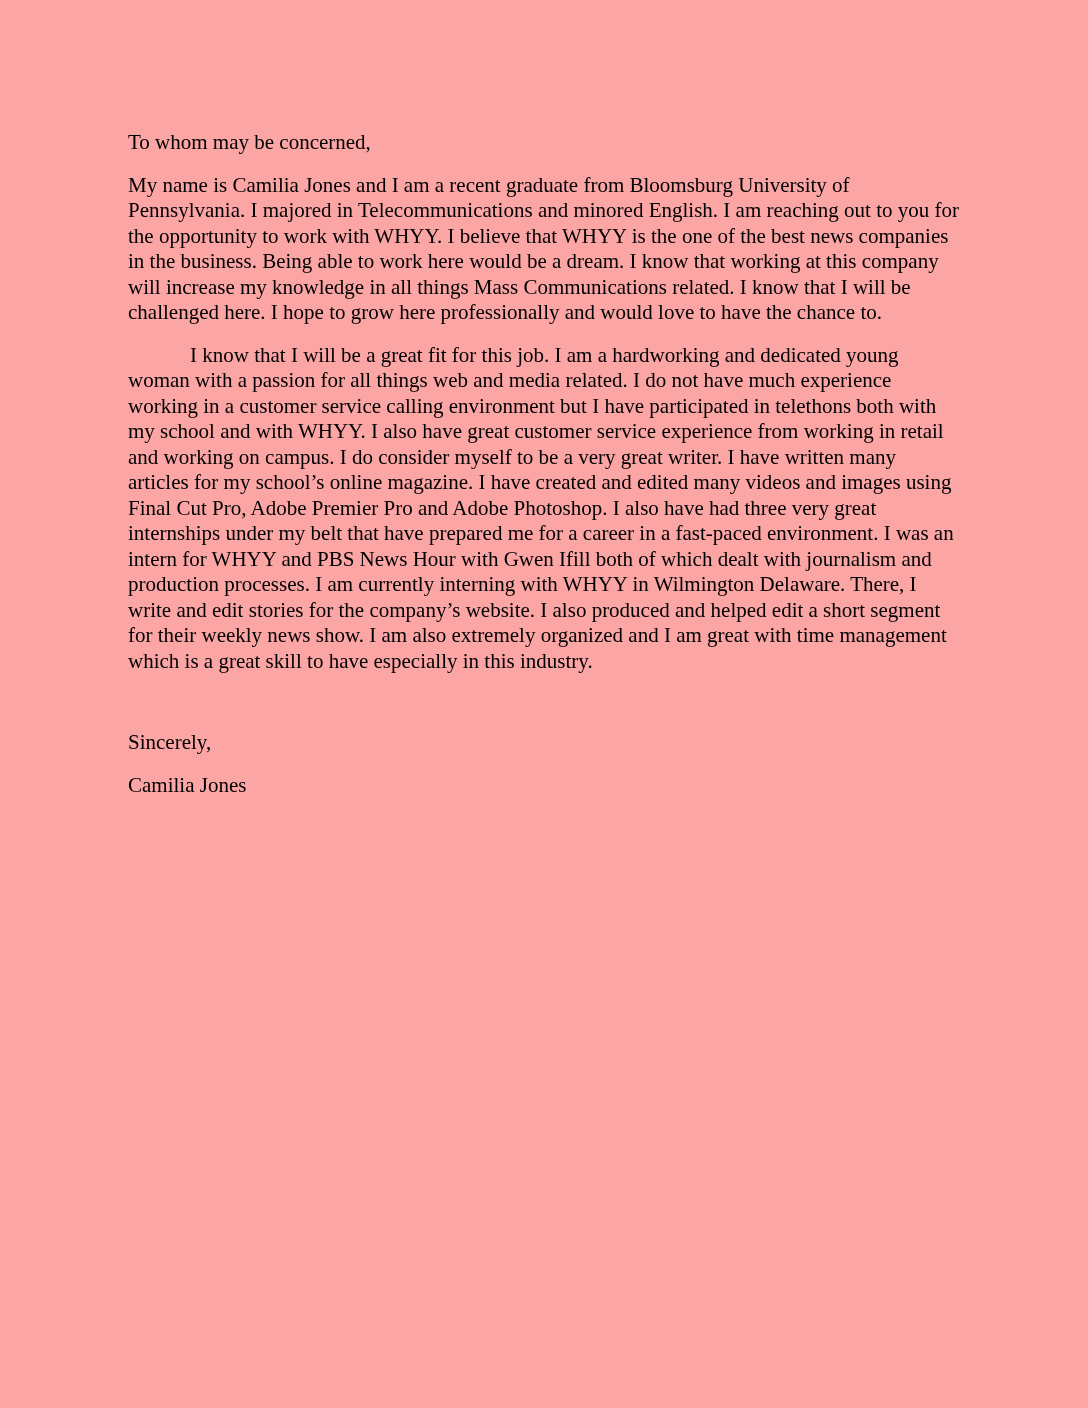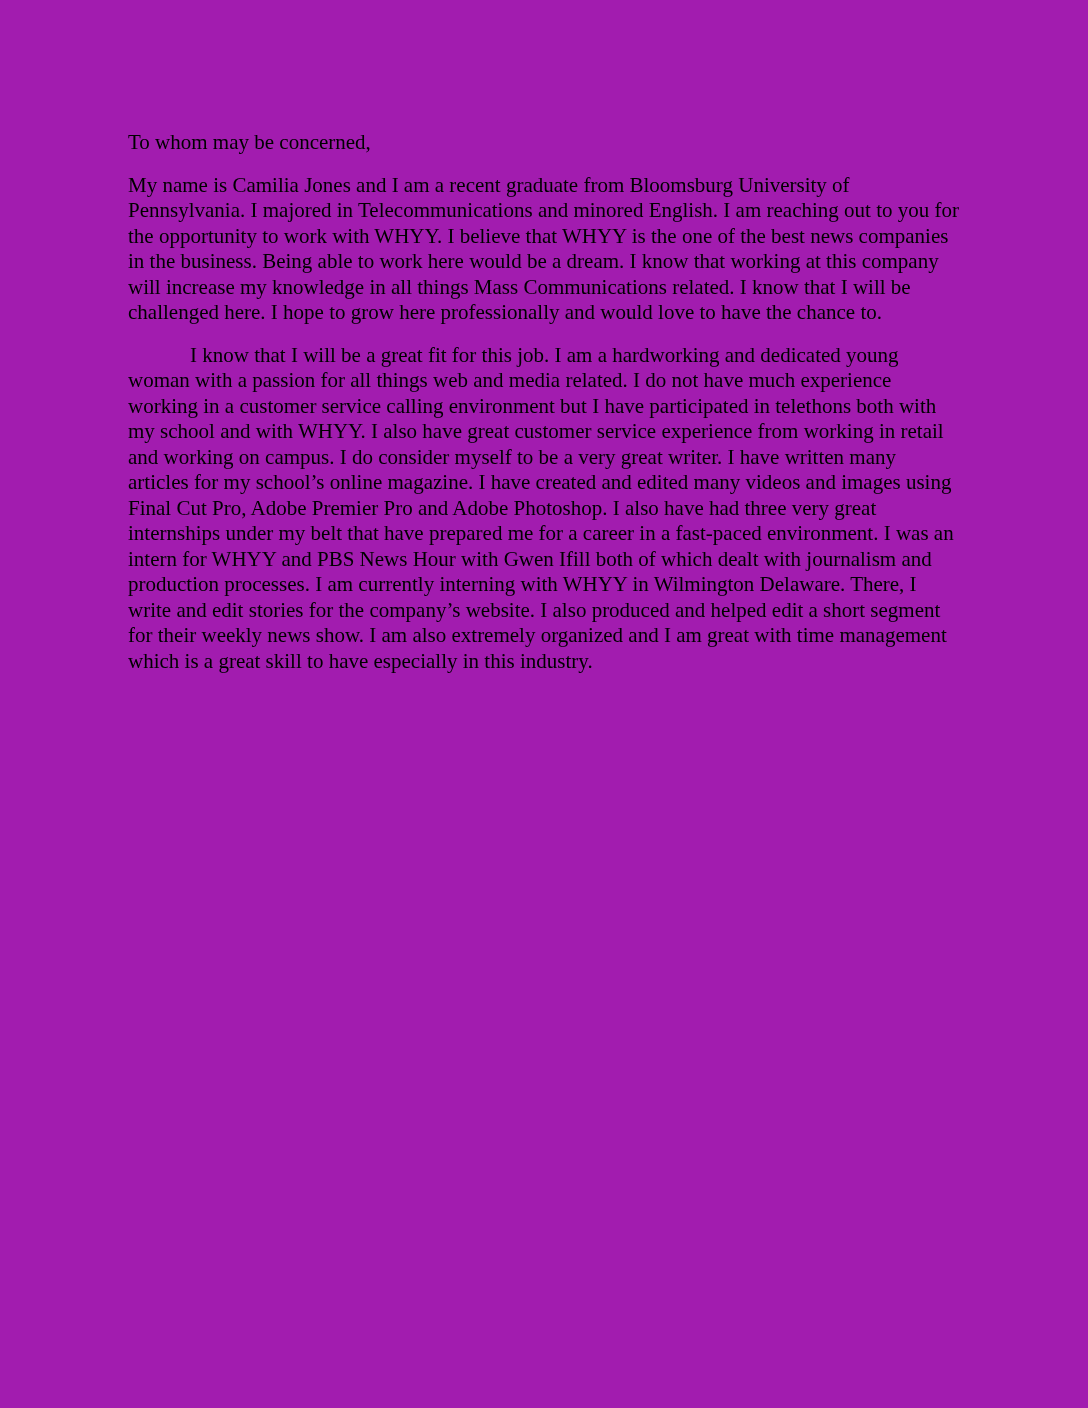--- a/index.html
+++ b/index.html
@@ -4,21 +4,21 @@
 <style>
   html, body {
     margin: 0;
     padding: 0;
     background: #ffffff;
   }
   .page {
     position: relative;
     width: 1088px;
     height: 1408px;
-    background: #a21caf;
+    background: #fca5a5;
     box-sizing: border-box;
     padding: 130px 127px 0 128px;
     color: #000000;
     font-family: "Liberation Serif", "DejaVu Serif", serif;
     font-size: 21px;
     line-height: 25.5px;
     overflow: hidden;
   }
   .para {
     margin: 0 0 17px 0;
@@ -38,14 +38,16 @@
 <body>
 
 <div class="page">
   <p class="para">To whom may be concerned,</p>
 
   <p class="para">My name is Camilia Jones and I am a recent graduate from Bloomsburg University of Pennsylvania. I majored in Telecommunications and minored English. I am reaching out to you for the opportunity to work with WHYY. I believe that WHYY is the one of the best news companies in the business. Being able to work here would be a dream. I know that working at this company will increase my knowledge in all things Mass Communications related. I know that I will be challenged here. I hope to grow here professionally and would love to have the chance to.</p>
 
   <p class="para indent">I know that I will be a great fit for this job. I am a hardworking and dedicated young woman with a passion for all things web and media related. I do not have much experience working in a customer service calling environment but I have participated in telethons both with my school and with WHYY. I also have great customer service experience from working in retail and working on campus. I do consider myself to be a very great writer. I have written many articles for my school’s online magazine. I have created and edited many videos and images using Final Cut Pro, Adobe Premier Pro and Adobe Photoshop. I also have had three very great internships under my belt that have prepared me for a career in a fast-paced environment. I was an intern for WHYY and PBS News Hour with Gwen Ifill both of which dealt with journalism and production processes. I am currently interning with WHYY in Wilmington Delaware. There, I write and edit stories for the company’s website. I also produced and helped edit a short segment for their weekly news show. I am also extremely organized and I am great with time management which is a great skill to have especially in this industry.</p>
 
 
+  <p class="para closing">Sincerely,</p>
 
+  <p class="para signature">Camilia Jones</p>
 </div>
 
 </body></html>

